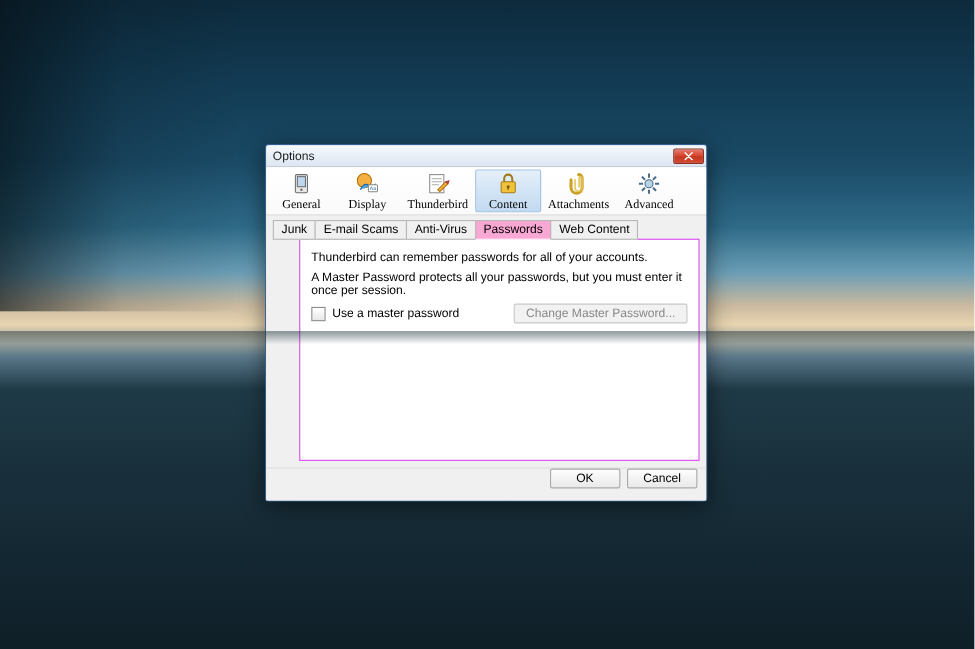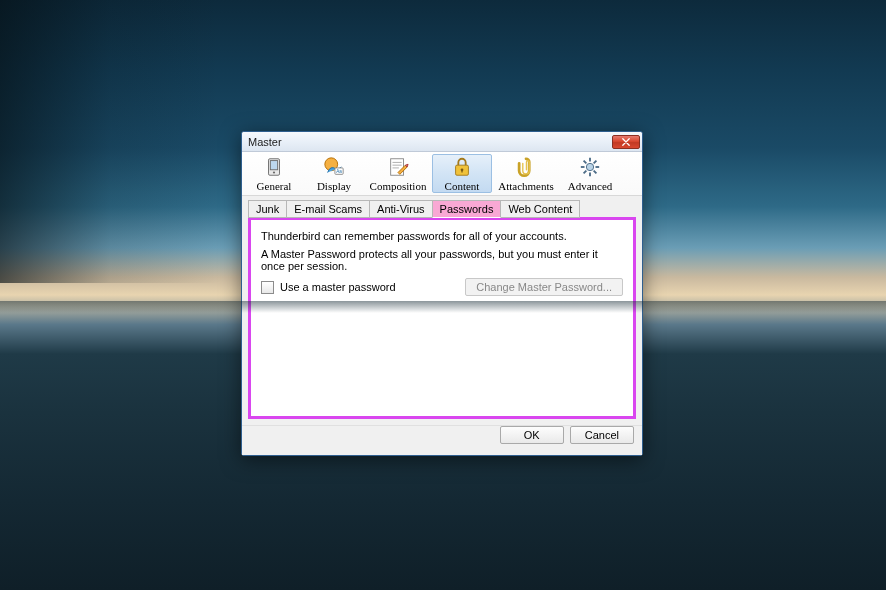--- a/index.html
+++ b/index.html
@@ -95,23 +95,24 @@
   }
   .subtab.active {
     background: #f9a8d4;
     border-bottom: 1px solid #ffffff;
     z-index: 3;
   }
 
   .tabpanel {
     flex: 1;
     background: #ffffff;
-    border: 3px solid #d946ef;
+    border: 1px solid #d946ef;
     padding: 10px 10px;
     position: relative;
+    margin-left: 24px;
   }
 
   .row-text { font-size: 11px; color:#000; margin-bottom: 6px; }
   .row-right { display:flex; justify-content:flex-end; margin-bottom: 10px; }
   .row-check { display:flex; align-items:flex-start; gap:6px; margin-bottom: 0; }
   .row-master {
     display:flex; justify-content:space-between; align-items:center;
     margin-top: 4px;
   }
 
@@ -152,21 +153,21 @@
   .footer .btn { min-width: 64px; padding: 2px 14px; }
 </style>
 </head>
 <body>
 
 <div class="desktop">
 
   <div class="window">
 
     <div class="titlebar">
-      <span class="titlebar-title">Master</span>
+      <span class="titlebar-title">Options</span>
       <div class="close-btn">
         <svg viewBox="0 0 10 10">
             <path d="M1 1 L9 9 M9 1 L1 9" stroke="#fff" stroke-width="1.6" stroke-linecap="round"></path>
           </svg>
       </div>
     </div>
 
     <div class="category-bar">
       <div class="cat">
         <span class="cat-icon">
@@ -193,21 +194,21 @@
         <span class="cat-icon">
           <svg viewBox="0 0 24 24" width="22" height="22">
               <rect x="4" y="3" width="14" height="18" fill="#fff" stroke="#888"></rect>
               <line x1="6" y1="7" x2="16" y2="7" stroke="#aaa"></line>
               <line x1="6" y1="10" x2="16" y2="10" stroke="#aaa"></line>
               <line x1="6" y1="13" x2="13" y2="13" stroke="#aaa"></line>
               <path d="M14 20 L22 12 L20 10 L12 18 Z" fill="#f5b042" stroke="#b36b00"></path>
               <path d="M20 10 L22 12 L23 9 Z" fill="#e08a8a" stroke="#a33"></path>
             </svg>
         </span>
-        <span class="cat-label">Composition</span>
+        <span class="cat-label">Thunderbird</span>
       </div>
       <div class="cat selected">
         <span class="cat-icon">
           <svg viewBox="0 0 24 24" width="22" height="22">
               <rect x="5" y="10" width="14" height="11" rx="1.5" fill="#f0c23a" stroke="#a3791b"></rect>
               <path d="M8 10 V7 a4 4 0 0 1 8 0 V10" fill="none" stroke="#a3791b" stroke-width="2"></path>
               <circle cx="12" cy="15" r="1.5" fill="#7a5a14"></circle>
               <rect x="11.3" y="15" width="1.4" height="3" fill="#7a5a14"></rect>
             </svg>
         </span>

